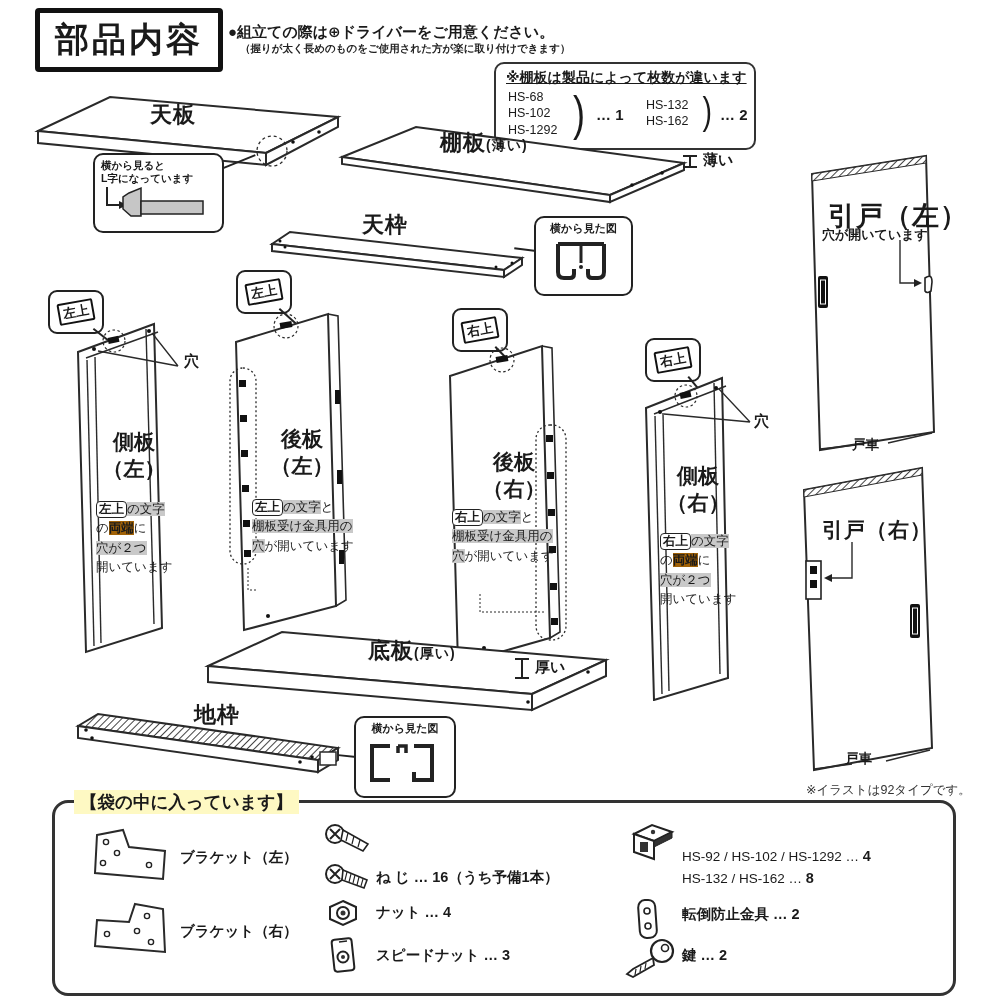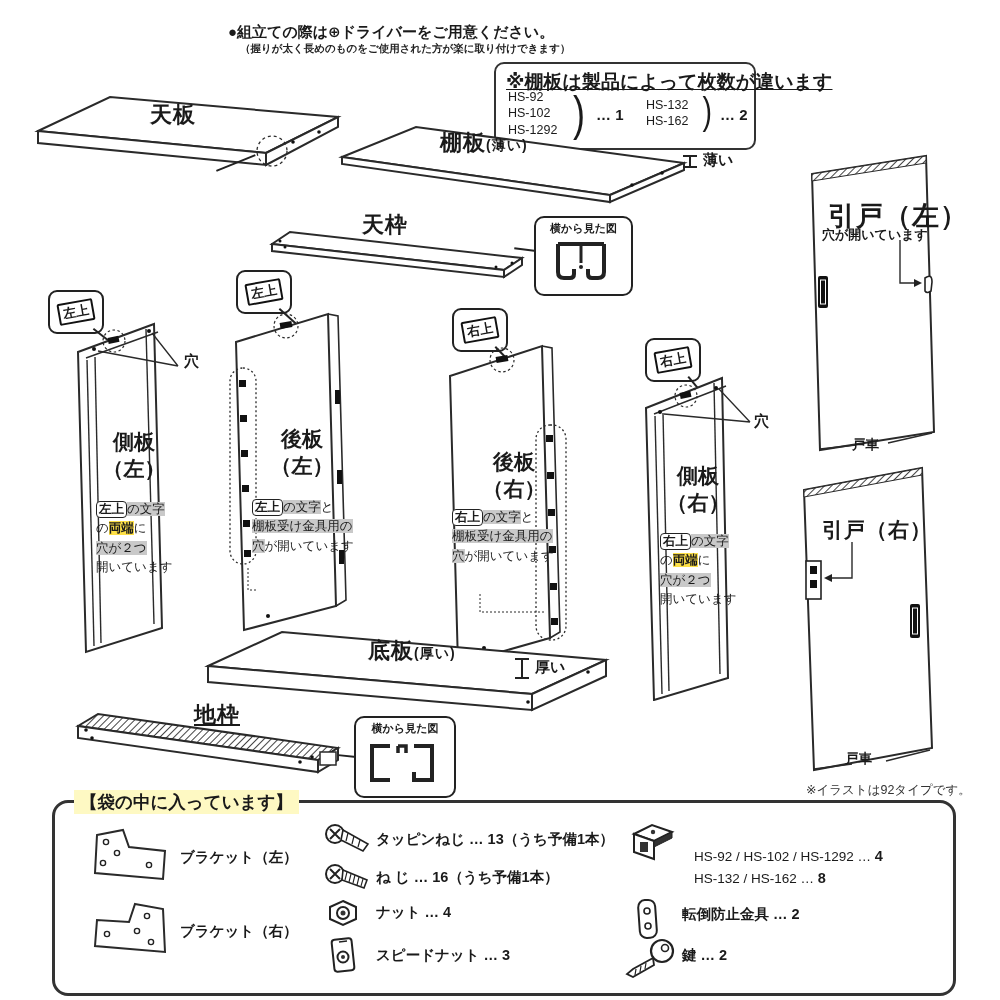--- a/index.html
+++ b/index.html
@@ -16,58 +16,59 @@
   
   .plabel{font-weight:bold;font-size:22px;letter-spacing:1px;white-space:nowrap;}
   .plabel .sub{font-size:14px;}
   .plabel2{font-weight:bold;font-size:21px;line-height:1.3;text-align:center;white-space:nowrap;}
   
   .bubble{border:2px solid #222;border-radius:9px;background:#fff;display:flex;align-items:center;justify-content:center;}
   .bubble .inner{border:2.5px solid #111;border-radius:2px;padding:0 3px;font-weight:bold;font-size:13px;transform:rotate(-10deg);background:#fff;white-space:nowrap;}
   
   .desc{font-size:12.5px;line-height:1.55;white-space:nowrap;}
   .hl{background:#c9c9c9;}
-  .hlb{background:#fde047;font-weight:bold;}
+  .hlb{background:#a16207;font-weight:bold;}
   .tok{display:inline-block;border:1.5px solid #222;border-radius:4px;padding:0 2px;font-weight:bold;background:#fff;line-height:1.2;}
   .holelbl{font-size:15px;font-weight:bold;}
   .thicklbl{font-size:15px;font-weight:bold;}
   .cv-title{font-size:11px;font-weight:bold;text-align:center;white-space:nowrap;}
   .line{position:absolute;height:2px;background:#222;transform-origin:0 0;}
   
   .bag-box{left:52px;top:800px;width:898px;height:190px;border:3px solid #333;border-radius:16px;background:#fff;}
   .bag-title{left:74px;top:790px;background:#fef9c3;padding:0 6px;font-size:17.5px;font-weight:bold;white-space:nowrap;}
   .bag-lbl{font-size:14.5px;font-weight:bold;white-space:nowrap;}
   .bag-lbl .cnt{font-weight:bold;}
-  .bag-models{font-size:13.5px;white-space:nowrap;margin-left:12px;}
+  .bag-models{font-size:13.5px;white-space:nowrap;}
   .bag-models b{font-size:14.5px;}
   .ul{text-decoration:underline;}
   .illust-note{font-size:12.5px;color:#333;white-space:nowrap;}
   svg{display:block;}
 </style>
 </head>
 <body>
 
 <div id="canvas">
 
 <svg width="0" height="0" style="position:absolute">
   <defs>
     <pattern id="hatch" width="5" height="5" patternUnits="userSpaceOnUse" patternTransform="rotate(45)">
       <rect width="5" height="5" fill="#fff"></rect>
       <line x1="0" y1="0" x2="0" y2="5" stroke="#444" stroke-width="2"></line>
     </pattern>
   </defs>
 </svg>
 
+<div class="abs title-box">部品内容</div>
 <div class="abs note" style="left:228px;top:23px;">●組立ての際は⊕ドライバーをご用意ください。</div>
 <div class="abs note-sub" style="left:240px;top:42px;">（握りが太く長めのものをご使用された方が楽に取り付けできます）</div>
 
 <div class="abs rbox" style="left:494px;top:62px;width:258px;height:84px;">
-  <div class="abs ul" style="left:10px;top:5px;font-size:19px;font-weight:bold;white-space:nowrap;">※棚板は製品によって枚数が違います</div>
+  <div class="abs ul" style="left:10px;top:5px;font-size:14px;font-weight:bold;white-space:nowrap;">※棚板は製品によって枚数が違います</div>
   <div class="abs" style="left:12px;top:25px;font-size:12.5px;line-height:1.3;">
-    <div>HS-92</div>
+    <div>HS-68</div>
     <div>HS-102</div>
     <div>HS-1292</div>
   </div>
   <div class="abs" style="left:75px;top:22px;font-size:48px;font-weight:300;transform:scaleX(.75);">)</div>
   <div class="abs" style="left:100px;top:42px;font-size:15px;font-weight:bold;">… 1</div>
   <div class="abs" style="left:150px;top:33px;font-size:12.5px;line-height:1.3;">
     <div>HS-132</div>
     <div>HS-162</div>
   </div>
   <div class="abs" style="left:205px;top:26px;font-size:38px;font-weight:300;transform:scaleX(.75);">)</div>
@@ -77,20 +78,32 @@
 <svg class="abs" style="left:30px;top:85px;" width="320" height="95">
   <path d="M8,46 L80,12 L308,32 L236,68 Z" fill="#fff" stroke="#2a2a2a" stroke-width="2"></path>
   <path d="M8,46 L236,68 L236,80 L8,58 Z" fill="#fff" stroke="#2a2a2a" stroke-width="2"></path>
   <path d="M236,68 L308,32 L308,42 L236,80 Z" fill="#fff" stroke="#2a2a2a" stroke-width="2"></path>
   <circle cx="242" cy="66" r="15" fill="none" stroke="#2a2a2a" stroke-width="1.3" stroke-dasharray="3 3"></circle>
   <circle cx="263" cy="57" r="1.8" fill="#111"></circle>
       <circle cx="289" cy="47" r="1.8" fill="#111"></circle>
 </svg>
 <div class="abs plabel" style="left:150px;top:100px;">天板</div>
 <div class="abs line" style="left:216px;top:170px;width:42px;transform:rotate(-22deg);"></div>
+<div class="abs callout" style="left:93px;top:153px;width:127px;height:76px;">
+  <div style="font-size:10.5px;font-weight:bold;line-height:1.25;padding:4px 0 0 6px;white-space:nowrap;">
+    <div>横から見ると</div>
+    <div>L字になっています</div>
+  </div>
+  <svg width="120" height="40">
+    <path d="M12,2 V20 H24" fill="none" stroke="#222" stroke-width="2"></path>
+    <path d="M24,16 L32,20 L24,24 Z" fill="#222"></path>
+    <path d="M34,8 L46,3 L46,31 L36,31 L28,24 L28,12 Z" fill="#c6c6c6" stroke="#222" stroke-width="1.5"></path>
+    <rect x="46" y="16" width="62" height="13" fill="#c6c6c6" stroke="#222" stroke-width="1.5"></rect>
+  </svg>
+</div>
 
 <svg class="abs" style="left:332px;top:115px;" width="365" height="90">
   <path d="M10,42 L84,12 L352,48 L278,80 Z" fill="#fff" stroke="#2a2a2a" stroke-width="2"></path>
   <path d="M10,42 L278,80 L278,87 L10,49 Z" fill="#fff" stroke="#2a2a2a" stroke-width="2"></path>
   <path d="M278,80 L352,48 L352,55 L278,87 Z" fill="#fff" stroke="#2a2a2a" stroke-width="2"></path>
   <circle cx="300" cy="70" r="1.8" fill="#111"></circle>
       <circle cx="330" cy="58" r="1.8" fill="#111"></circle>
 </svg>
 <div class="abs plabel" style="left:440px;top:128px;">
   <span>棚板</span><span class="sub">(薄い)</span>
@@ -280,21 +293,21 @@
 <div class="abs plabel" style="left:368px;top:636px;">
   <span>底板</span><span class="sub">(厚い)</span>
 </div>
 <svg class="abs" style="left:512px;top:656px;" width="20" height="26">
   <line x1="3" y1="3" x2="17" y2="3" stroke="#222" stroke-width="2"></line>
   <line x1="3" y1="22" x2="17" y2="22" stroke="#222" stroke-width="2"></line>
   <line x1="10" y1="3" x2="10" y2="22" stroke="#222" stroke-width="2"></line>
 </svg>
 <div class="abs thicklbl" style="left:535px;top:658px;">厚い</div>
 
-<div class="abs plabel" style="left:194px;top:700px;text-decoration:underline;">地枠</div>
+<div class="abs plabel" style="left:194px;top:700px;">地枠</div>
 <svg class="abs" style="left:62px;top:700px;" width="295" height="80">
   <path d="M16,26 L36,14 L276,48 L256,60 Z" fill="url(#hatch)" stroke="#2a2a2a" stroke-width="2"></path>
   <path d="M16,26 L256,60 L256,72 L16,38 Z" fill="#fff" stroke="#2a2a2a" stroke-width="2"></path>
   <path d="M256,60 L276,48 L276,60 L256,72 Z" fill="#fff" stroke="#2a2a2a" stroke-width="2"></path>
   <rect x="258" y="52" width="16" height="13" fill="#fff" stroke="#2a2a2a" stroke-width="1.5"></rect>
   <circle cx="24" cy="30" r="1.8" fill="#111"></circle>
       <circle cx="30" cy="38" r="1.8" fill="#111"></circle>
   <circle cx="238" cy="62" r="1.8" fill="#111"></circle>
       <circle cx="250" cy="57" r="1.8" fill="#111"></circle>
 </svg>
@@ -330,23 +343,20 @@
   <circle cx="22" cy="36" r="2.6" fill="none" stroke="#222" stroke-width="1.4"></circle>
 </svg>
 <div class="abs bag-lbl" style="left:180px;top:922px;">ブラケット（右）</div>
 
 <svg class="abs" style="left:322px;top:820px;" width="52" height="36">
   <circle cx="13" cy="14" r="9" fill="#fff" stroke="#222" stroke-width="2"></circle>
   <path d="M8,9 L18,19 M18,9 L8,19" stroke="#222" stroke-width="2"></path>
   <path d="M21,10 L46,24 L41,31 L19,20 Z" fill="#fff" stroke="#222" stroke-width="1.6"></path>
   <path d="M26,13 L24,21 M32,16 L30,24 M38,20 L36,27" stroke="#222" stroke-width="1.2"></path>
 </svg>
-<div class="abs bag-lbl" style="left:376px;top:830px;">
-  <span>タッピンねじ</span> <span class="cnt">… 13（うち予備1本）</span>
-</div>
 
 <svg class="abs" style="left:322px;top:858px;" width="52" height="36">
   <circle cx="13" cy="16" r="9" fill="#fff" stroke="#222" stroke-width="2"></circle>
   <path d="M8,11 L18,21 M18,11 L8,21" stroke="#222" stroke-width="2"></path>
   <path d="M21,12 L45,22 L42,30 L20,22 Z" fill="#fff" stroke="#222" stroke-width="1.6"></path>
   <path d="M25,14 L23,22 M29,16 L27,24 M33,17 L31,25 M37,19 L35,27 M41,21 L39,28" stroke="#222" stroke-width="1.1"></path>
 </svg>
 <div class="abs bag-lbl" style="left:376px;top:868px;">
   <span>ね じ</span> <span class="cnt">… 16（うち予備1本）</span>
 </div>

